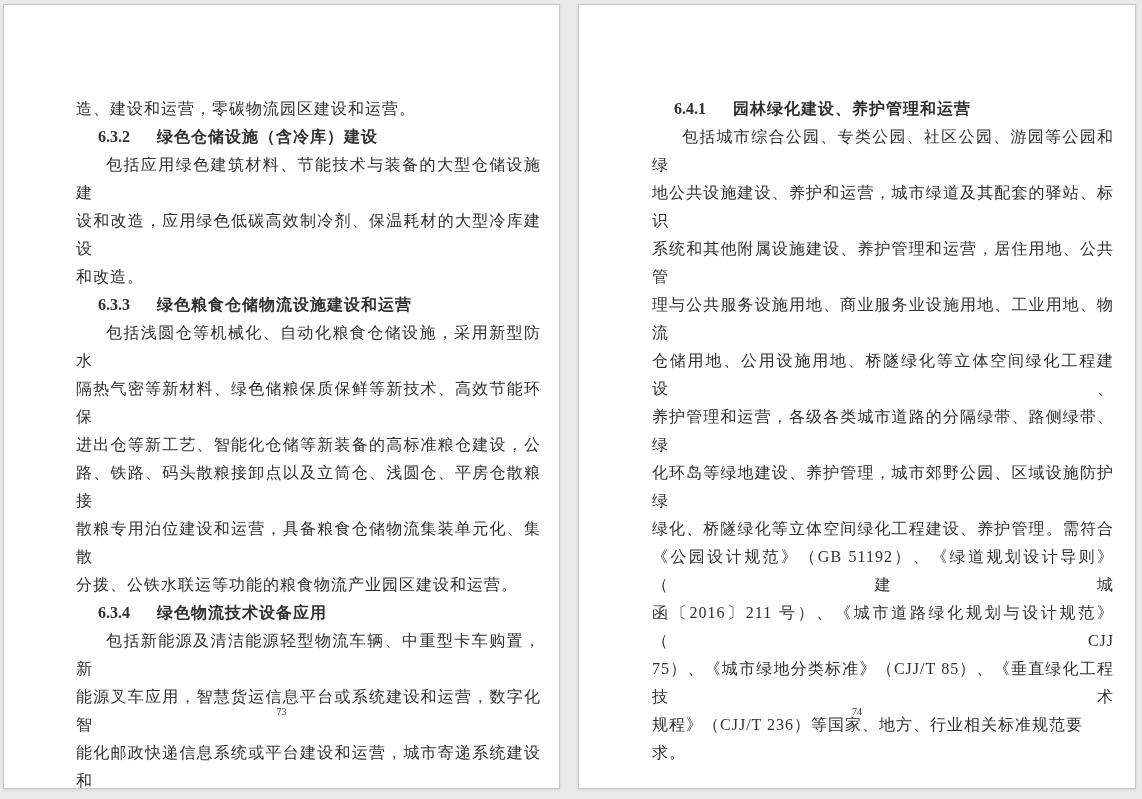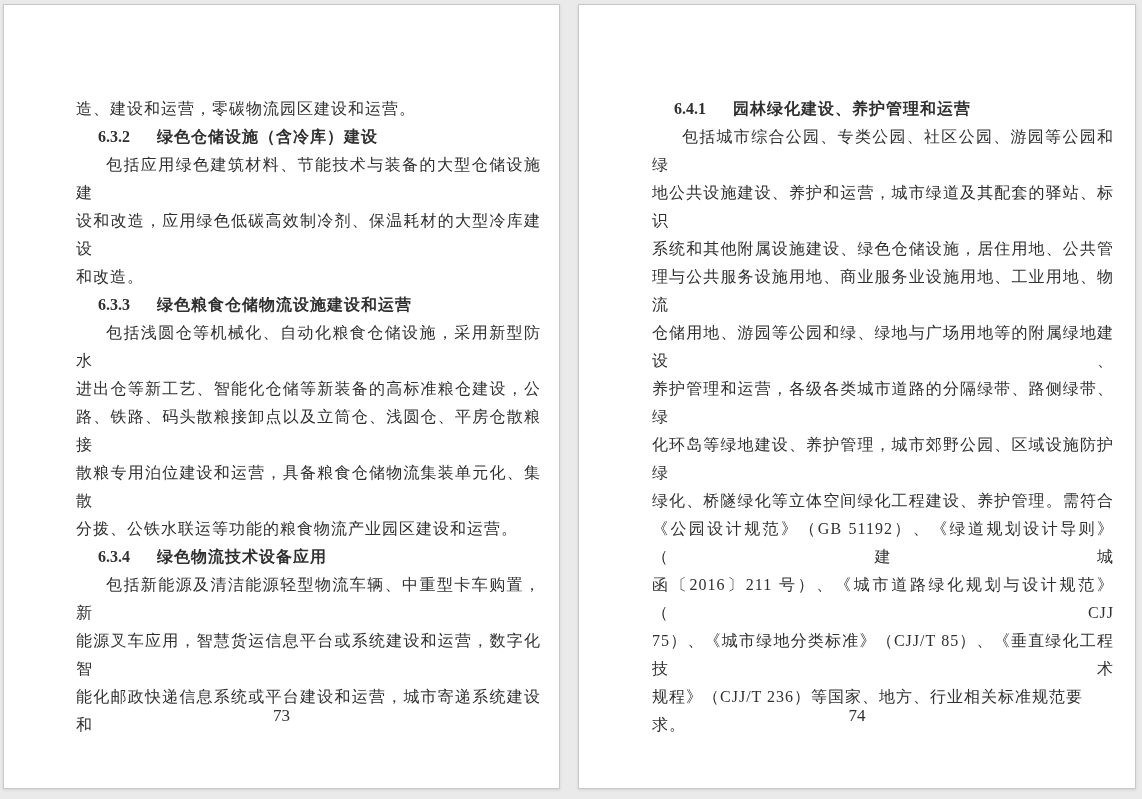--- a/index.html
+++ b/index.html
@@ -37,57 +37,58 @@
     text-align:justify;
     text-align-last:justify;
     text-justify:inter-character;
   }
   .heading{font-weight:bold;white-space:nowrap;}
   .heading.heading3{padding-left:22px;}
   .heading .h-num{margin-right:27px;letter-spacing:0;}
   .page-number{
     position:absolute;top:701px;left:0;right:0;
     text-align:center;
-    font-size:17px;color:var(--ink);
+    font-size:10px;color:var(--ink);
   }
 </style>
 </head>
 <body>
 
 <div class="spread">
 
   <div class="page page-left">
     <div class="page-body">
         <div class="line">造、建设和运营，零碳物流园区建设和运营。</div>
         <div class="line heading heading3"><span class="h-num">6.3.2</span><span class="h-title">绿色仓储设施（含冷库）建设</span></div>
         <div class="line indent fill">包括应用绿色建筑材料、节能技术与装备的大型仓储设施建</div>
         <div class="line fill">设和改造，应用绿色低碳高效制冷剂、保温耗材的大型冷库建设</div>
         <div class="line">和改造。</div>
         <div class="line heading heading3"><span class="h-num">6.3.3</span><span class="h-title">绿色粮食仓储物流设施建设和运营</span></div>
         <div class="line indent fill">包括浅圆仓等机械化、自动化粮食仓储设施，采用新型防水</div>
+        <div class="line fill">隔热气密等新材料、绿色储粮保质保鲜等新技术、高效节能环保</div>
         <div class="line fill">进出仓等新工艺、智能化仓储等新装备的高标准粮仓建设，公</div>
         <div class="line fill">路、铁路、码头散粮接卸点以及立筒仓、浅圆仓、平房仓散粮接</div>
         <div class="line fill">散粮专用泊位建设和运营，具备粮食仓储物流集装单元化、集散</div>
         <div class="line">分拨、公铁水联运等功能的粮食物流产业园区建设和运营。</div>
         <div class="line heading heading3"><span class="h-num">6.3.4</span><span class="h-title">绿色物流技术设备应用</span></div>
         <div class="line indent fill">包括新能源及清洁能源轻型物流车辆、中重型卡车购置，新</div>
         <div class="line fill">能源叉车应用，智慧货运信息平台或系统建设和运营，数字化智</div>
         <div class="line fill">能化邮政快递信息系统或平台建设和运营，城市寄递系统建设和</div>
       </div>
     <div class="page-number">73</div>
   </div>
 
   <div class="page page-right">
     <div class="page-body">
         <div class="line heading heading3"><span class="h-num">6.4.1</span><span class="h-title">园林绿化建设、养护管理和运营</span></div>
         <div class="line indent fill">包括城市综合公园、专类公园、社区公园、游园等公园和绿</div>
         <div class="line fill">地公共设施建设、养护和运营，城市绿道及其配套的驿站、标识</div>
-        <div class="line fill">系统和其他附属设施建设、绿色仓储设施，居住用地、公共管</div>
+        <div class="line fill">系统和其他附属设施建设、养护管理和运营，居住用地、公共管</div>
         <div class="line fill">理与公共服务设施用地、商业服务业设施用地、工业用地、物流</div>
-        <div class="line fill">仓储用地、游园等公园和绿、绿地与广场用地等的附属绿地建设、</div>
+        <div class="line fill">仓储用地、公用设施用地、桥隧绿化等立体空间绿化工程建设、</div>
         <div class="line fill">养护管理和运营，各级各类城市道路的分隔绿带、路侧绿带、绿</div>
         <div class="line fill">化环岛等绿地建设、养护管理，城市郊野公园、区域设施防护绿</div>
         <div class="line fill">绿化、桥隧绿化等立体空间绿化工程建设、养护管理。需符合</div>
         <div class="line fill">《公园设计规范》（GB 51192）、《绿道规划设计导则》（建城</div>
         <div class="line fill">函〔2016〕211 号）、《城市道路绿化规划与设计规范》（CJJ</div>
         <div class="line fill">75）、《城市绿地分类标准》（CJJ/T 85）、《垂直绿化工程技术</div>
         <div class="line">规程》（CJJ/T 236）等国家、地方、行业相关标准规范要求。</div>
       </div>
     <div class="page-number">74</div>
   </div>

